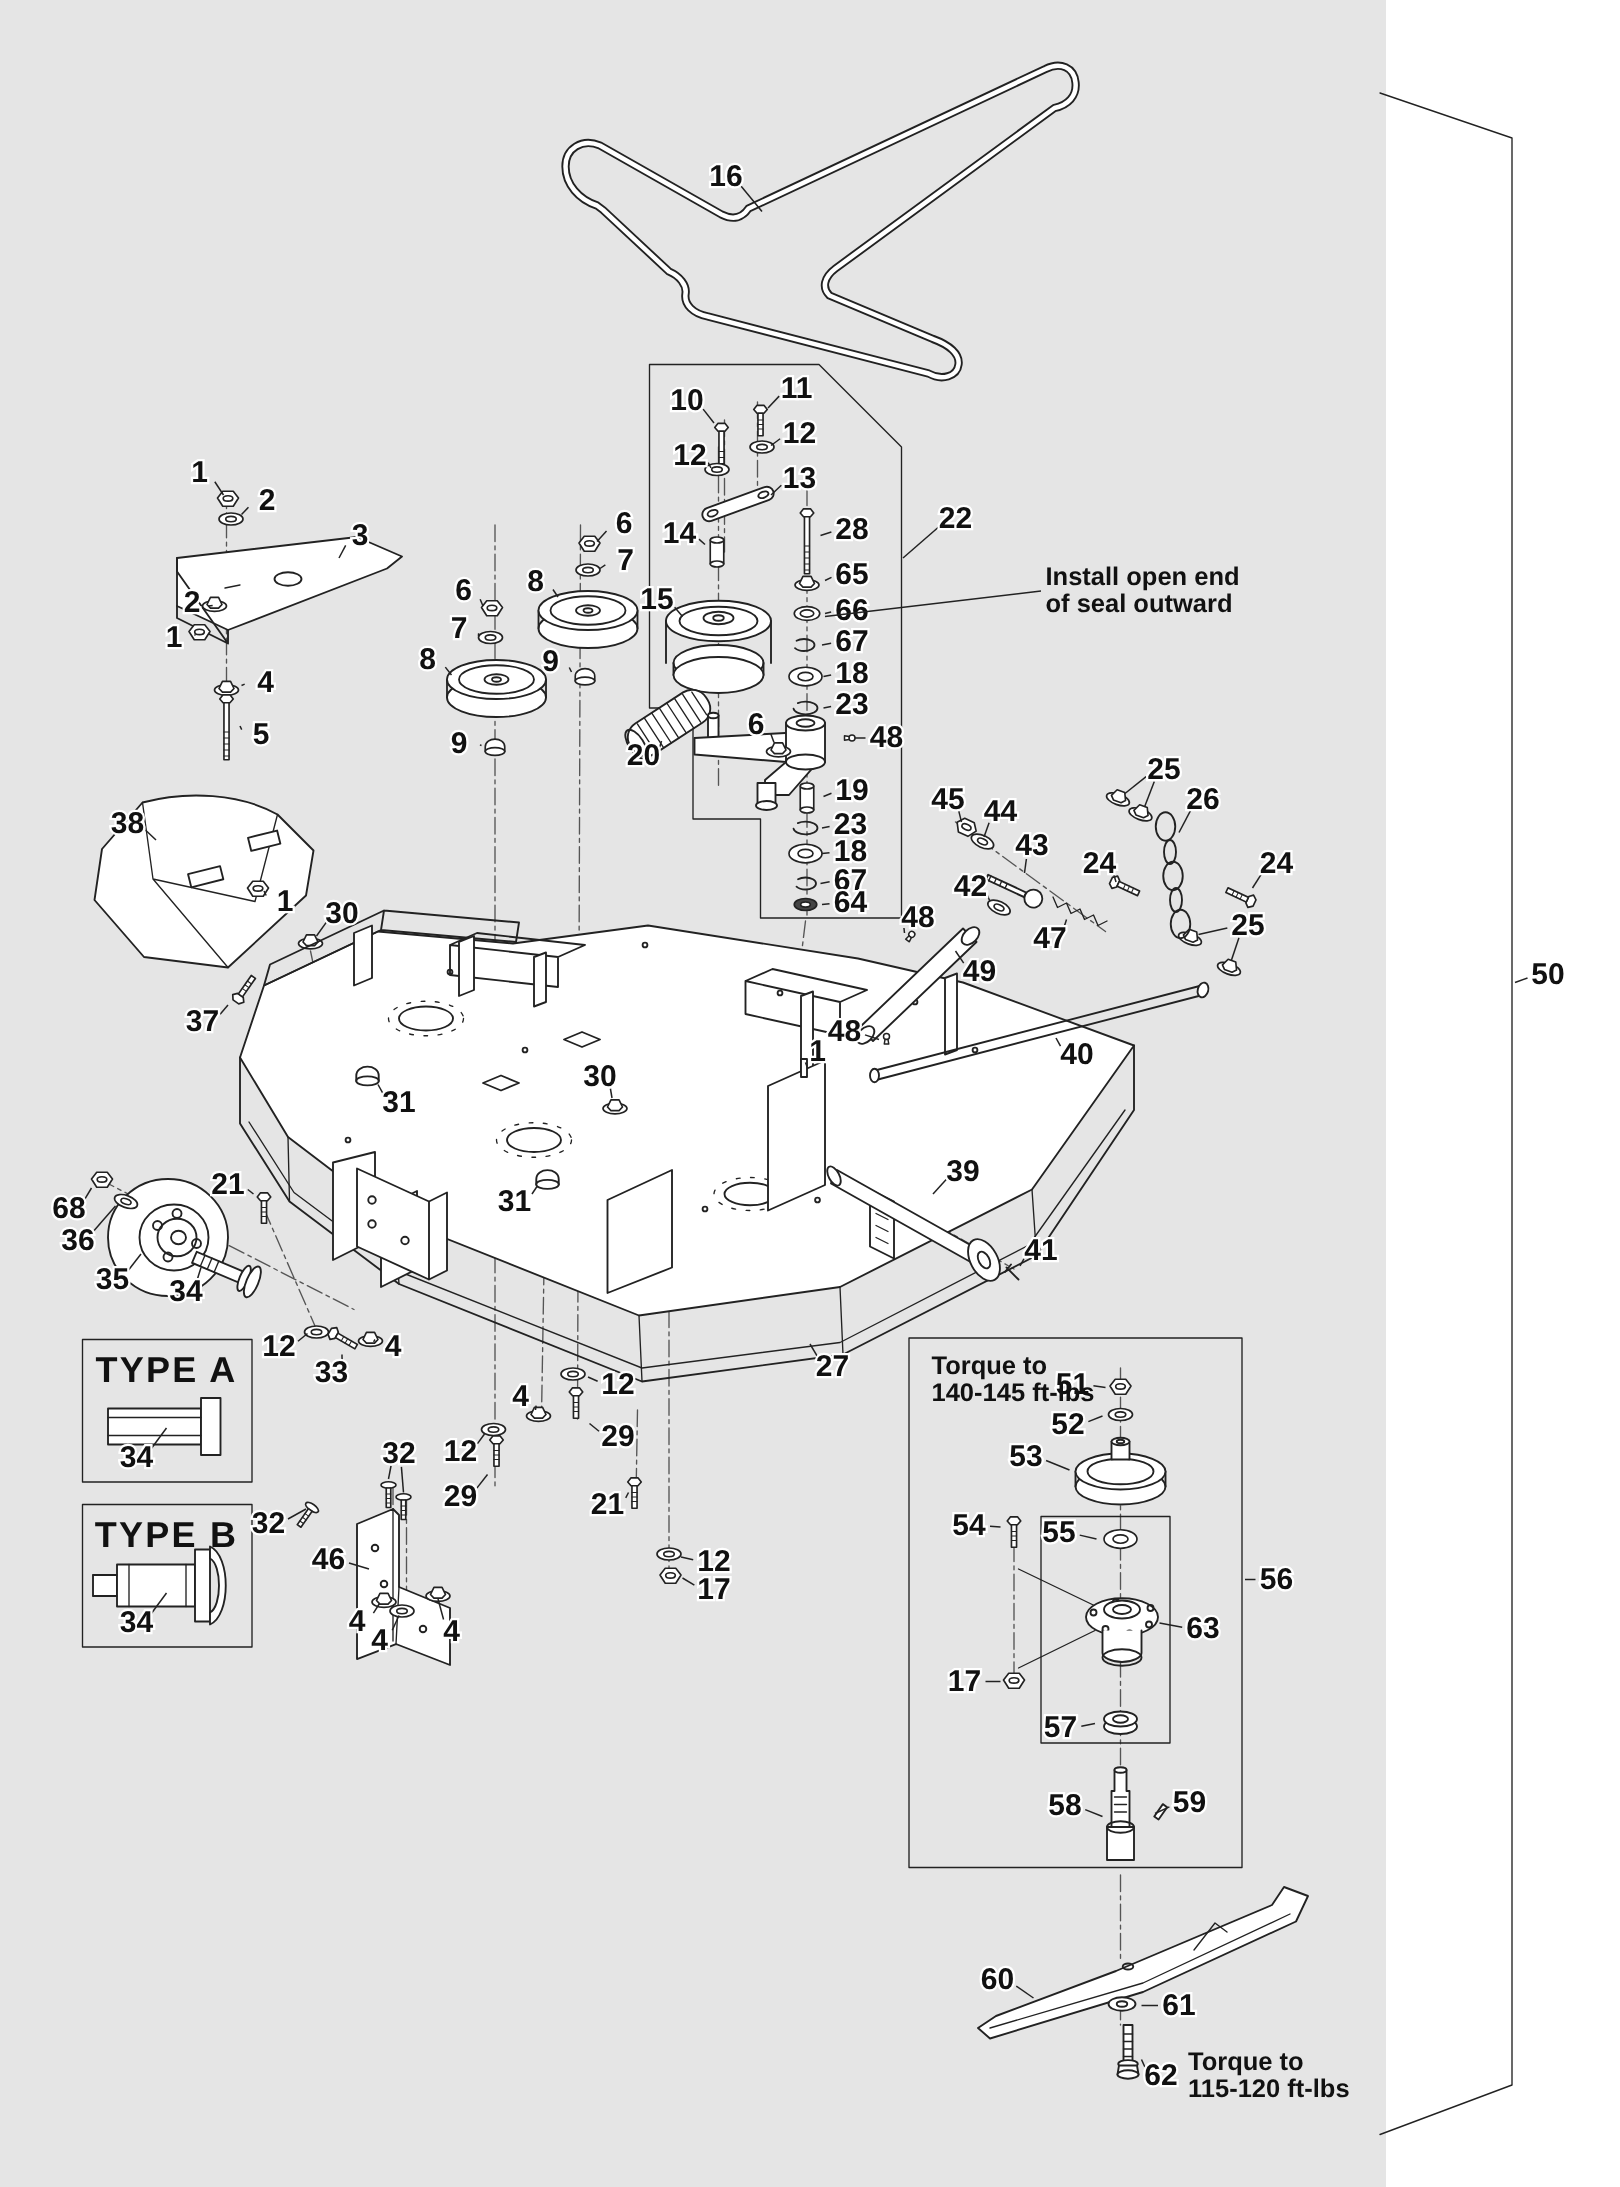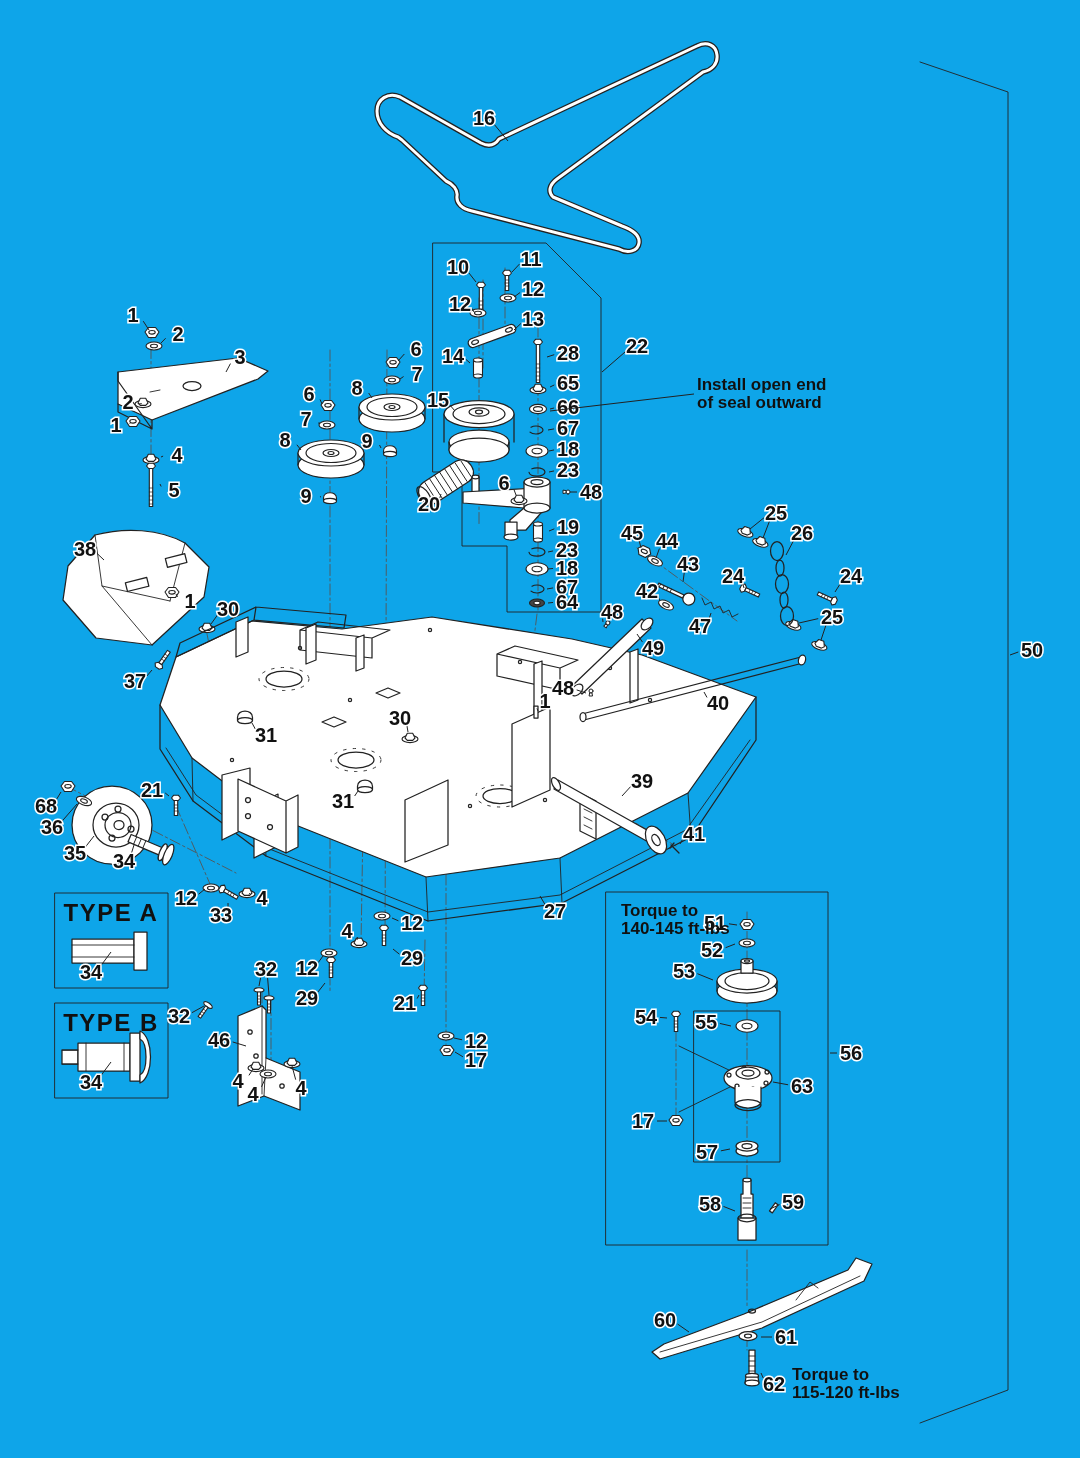--- a/index.html
+++ b/index.html
@@ -1,16 +1,16 @@
 <!DOCTYPE html>
 <html><head>
 <meta charset="utf-8">
 <style>
   html,body{margin:0;padding:0;background:#fff;}
-  .stage{width:1080px;height:1458px;position:relative;background:#0ea5e9;font-family:"Liberation Sans",sans-serif;}
+  .stage{width:924px;height:1458px;position:relative;background:#e5e5e5;font-family:"Liberation Sans",sans-serif;}
   svg{display:block}
   .art{stroke:#222;fill:none;stroke-width:1.25;stroke-linejoin:round;stroke-linecap:round}
   .fw{fill:#fff}
   .thin{stroke-width:.9}
   .belt{stroke:#222;stroke-width:5.5;fill:none;stroke-linejoin:round;stroke-linecap:round}
   .belt2{stroke:#fff;stroke-width:3;fill:none;stroke-linejoin:round;stroke-linecap:round}
   .dd{stroke:#555;stroke-width:.9;stroke-dasharray:11 3 2.5 3;fill:none}
   .ldr{stroke:#222;stroke-width:1;fill:none}
   .co{font:bold 20px "Liberation Sans",sans-serif;fill:#111;paint-order:stroke;stroke:#fff;stroke-width:3px}
   .note{font:bold 17px "Liberation Sans",sans-serif;fill:#111}

